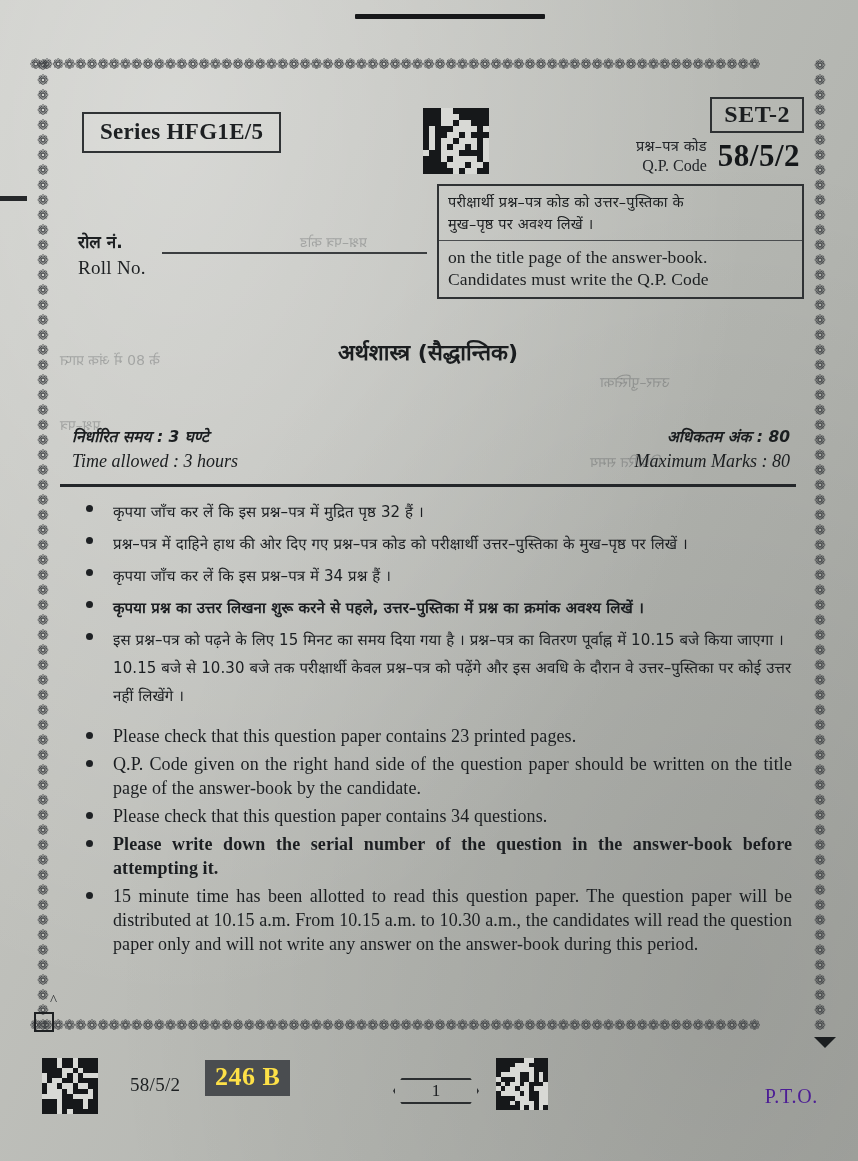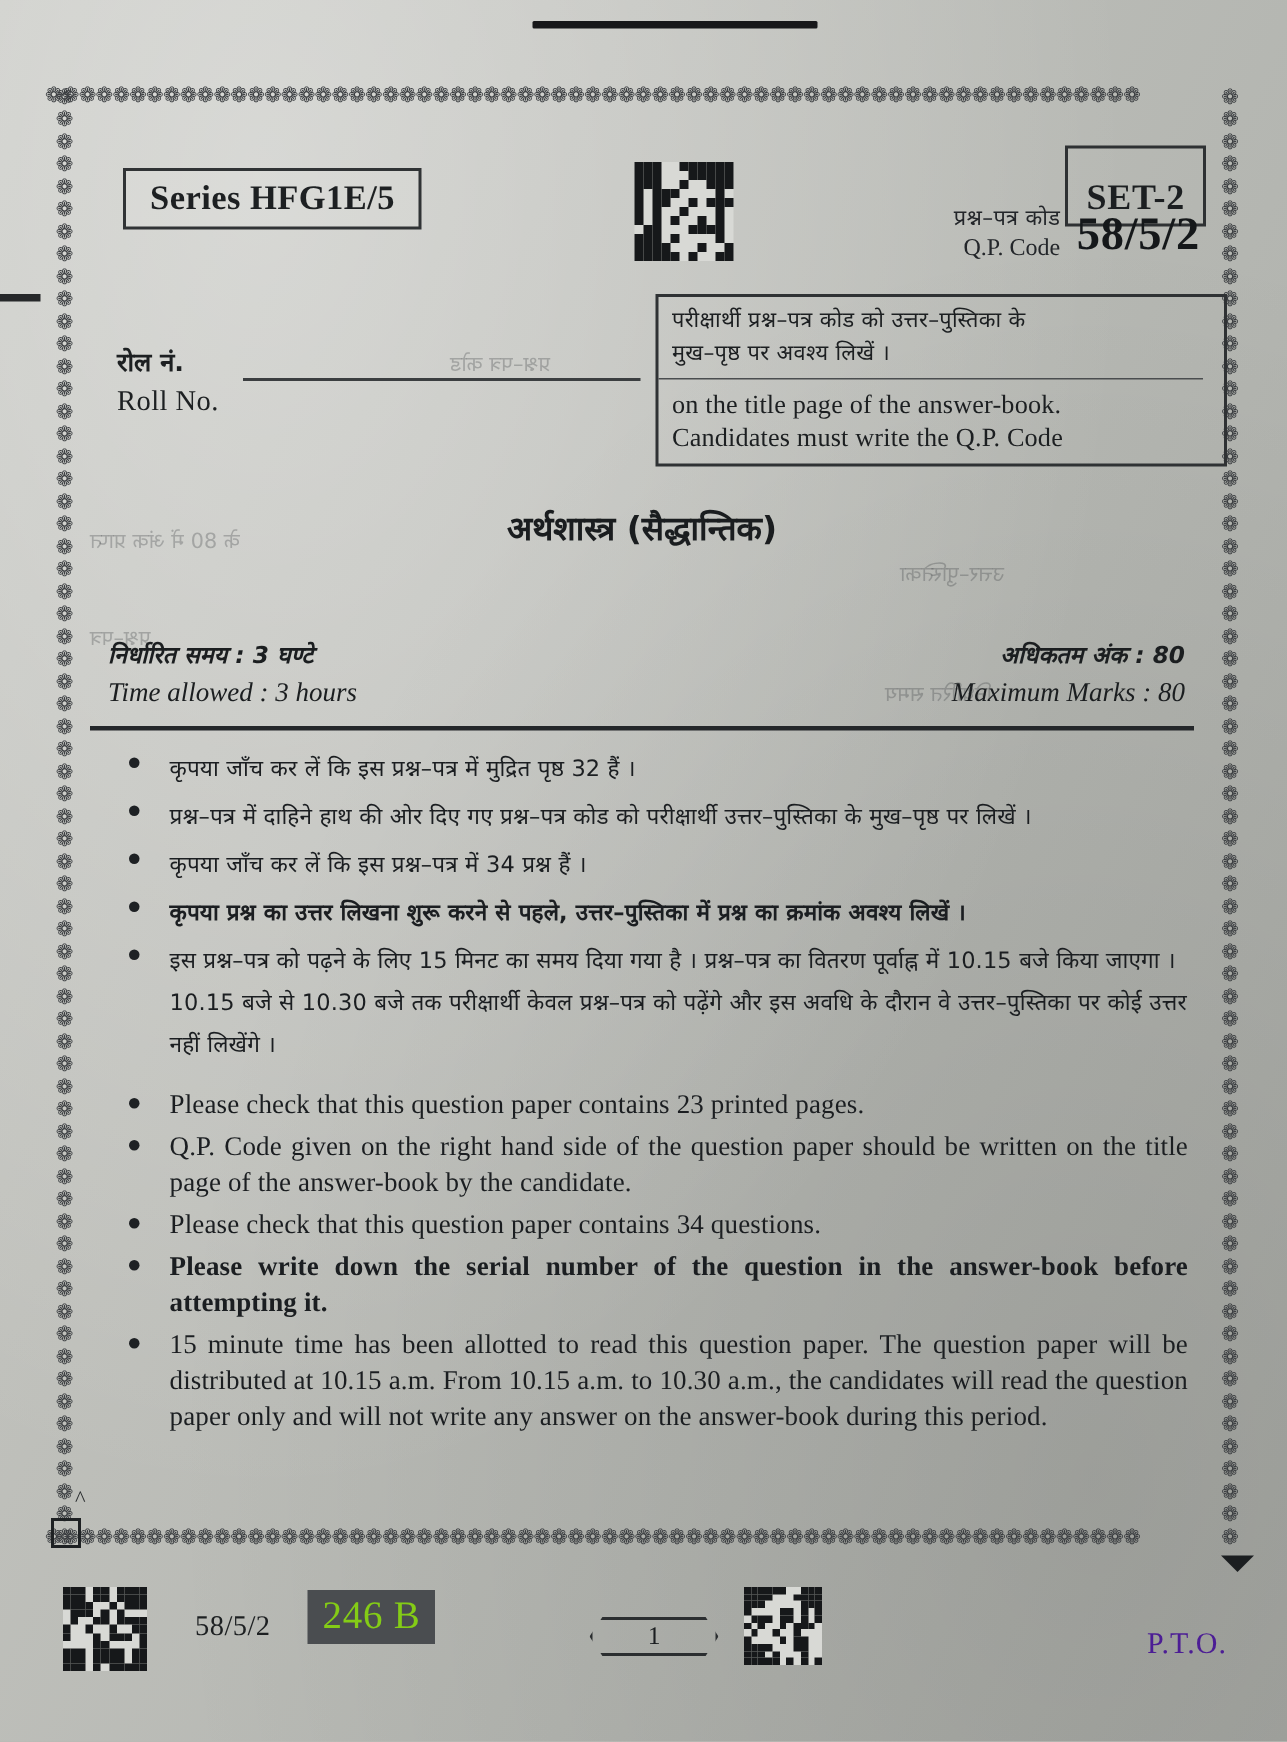--- a/index.html
+++ b/index.html
@@ -107,21 +107,21 @@
     left: 371px;
     top: 28px;
     width: 66px;
     height: 66px;
   }
   .set-box {
     position: absolute;
     right: 0px;
     top: 17px;
     border: 2px solid #2e3133;
-    padding: 20px 12px 3px;
+    padding: 2px 12px 3px;
     font-size: 24px;
     font-weight: bold;
     letter-spacing: 0.5px;
     color: #1c1f21;
   }
   .qp-code {
     position: absolute;
     right: 4px;
     top: 57px;
     text-align: right;
@@ -163,24 +163,24 @@
     top: 172px;
     width: 265px;
     height: 2px;
     background: #3b3e40;
   }
 
   
   .note-box {
     position: absolute;
     left: 385px;
-    top: 116px;
+    top: 104px;
     width: 346px;
     border: 2px solid #2f3234;
-    padding: 5px 22px 7px 9px;
+    padding: 5px 8px 7px 9px;
     color: #1c1f21;
   }
   .note-box .hi {
     font-family: "DejaVu Sans", sans-serif;
     font-size: 14.5px;
     line-height: 22px;
     letter-spacing: 0.2px;
   }
   .note-box .sep {
     height: 1px;
@@ -341,23 +341,23 @@
     top: 1074px;
     font-size: 19px;
     color: #1d2022;
     letter-spacing: 0.3px;
   }
   .foot-paper {
     position: absolute;
     left: 205px;
     top: 1060px;
     background: #4a4d50;
-    color: #84cc16;
+    color: #fde047;
     font-size: 26px;
-    font-weight: normal;
+    font-weight: bold;
     padding: 2px 10px 4px;
     letter-spacing: 0.5px;
   }
   .page-num {
     position: absolute;
     left: 393px;
     top: 1078px;
     width: 86px;
     height: 26px;
   }

